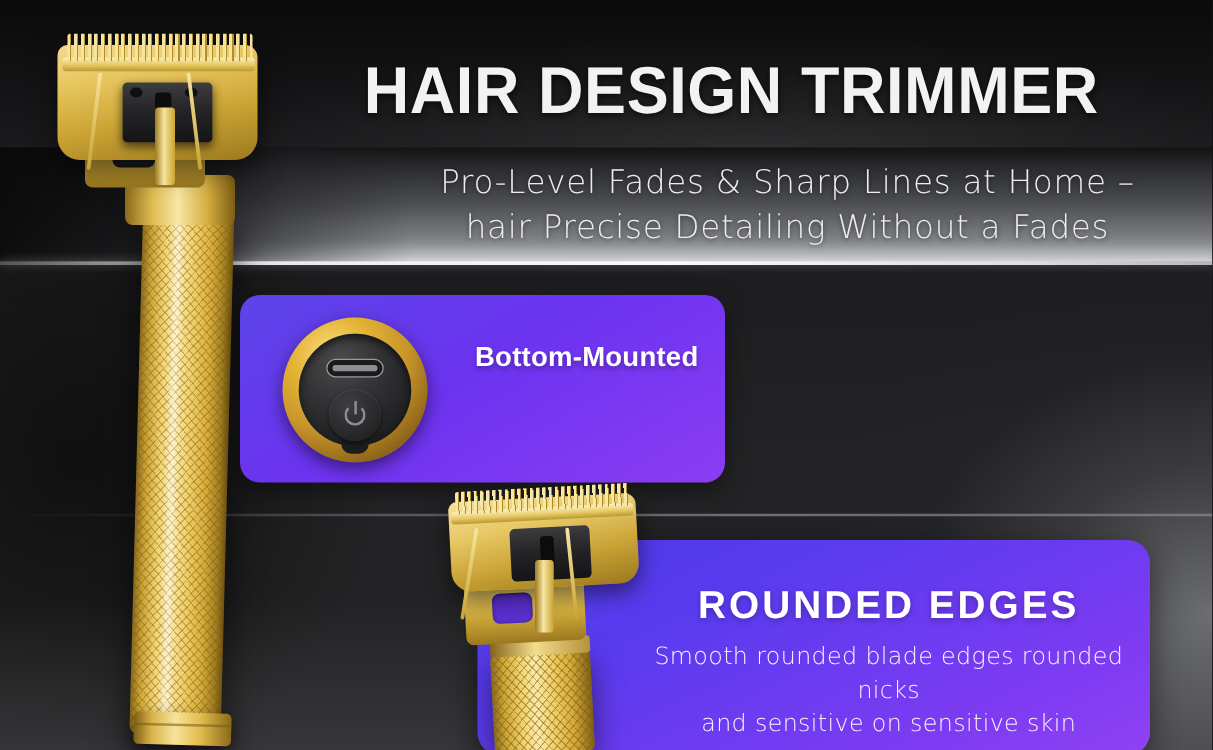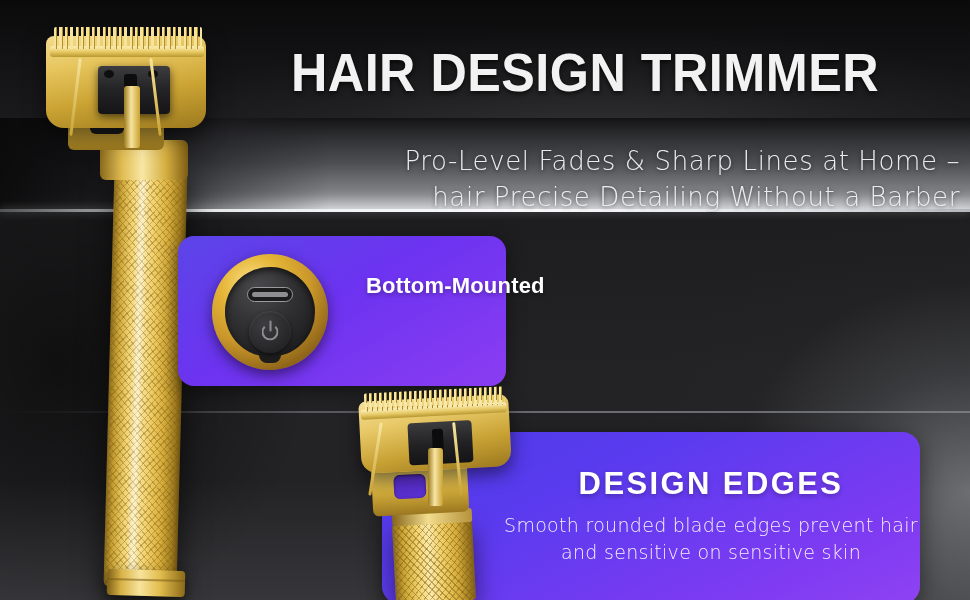--- a/index.html
+++ b/index.html
@@ -84,31 +84,30 @@
     position:absolute; left:235px; top:42px; width:700px;
     font-size:53px; font-weight:bold; color:#f2f2f2;
     letter-spacing:0.5px; text-align:center;
     font-family:"Liberation Sans", sans-serif;
     transform:scaleX(0.95); transform-origin:center;
     text-shadow:0 2px 6px rgba(0,0,0,0.7);
     white-space:nowrap;
   }
   .subtitle {
     position:absolute; left:300px; top:128px; width:660px;
-    text-align:right; color:#ececee; font-size:26px; font-weight:300;
+    text-align:center; color:#ececee; font-size:26px; font-weight:300;
     line-height:36px; letter-spacing:0.6px;
     font-family:"DejaVu Sans", sans-serif;
     text-shadow:0 1px 4px rgba(0,0,0,0.55);
-    margin-top:15px;
   }
   .subtitle span { display:block; }
 
   
   .card1 {
-    position:absolute; left:178px; top:236px; width:328px; height:150px;
+    position:absolute; left:192px; top:236px; width:388px; height:150px;
     border-radius:16px;
     background:linear-gradient(150deg,#5b45e8 0%,#6c33f0 45%,#8b3df2 100%);
     box-shadow:0 6px 20px rgba(0,0,0,0.45);
   }
   .card1-text {
     position:absolute; left:188px; top:36px; width:196px;
     color:#fff; font-size:22px; font-weight:bold; line-height:28px;
     letter-spacing:0.2px;
     font-family:"Liberation Sans", sans-serif;
     text-shadow:0 2px 4px rgba(0,0,0,0.3);
@@ -406,42 +405,42 @@
       <div class="t1-blk"></div>
     </div>
     <div class="t1-wire-l"></div>
     <div class="t1-wire-r"></div>
     <div class="t1-clip"></div>
   </div>
 
   <div class="title">HAIR DESIGN TRIMMER</div>
   <div class="subtitle">
     <span>Pro-Level Fades &amp; Sharp Lines at Home –</span>
-    <span>hair Precise Detailing Without a Barber</span>
+    <span>hair Precise Detailing Without a Fades</span>
   </div>
 
   <div class="card1">
     <div class="base-photo">
       <div class="base-inner">
         <div class="usb-port"></div>
         <div class="power-tab"></div>
         <div class="power-btn">
           <div class="power-glyph"></div>
         </div>
       </div>
     </div>
     <div class="card1-text">
       <span>Bottom-Mounted</span>
     </div>
   </div>
 
   <div class="card2">
-    <div class="card2-title">DESIGN EDGES</div>
+    <div class="card2-title">ROUNDED EDGES</div>
     <div class="card2-body">
-      <span>Smooth rounded blade edges prevent hair</span>
+      <span>Smooth rounded blade edges rounded nicks</span>
       <span>and sensitive on sensitive skin</span>
     </div>
   </div>
 
   <div class="trimmer2">
     <div class="t2-body">
       <div class="t2-knurl"></div>
     </div>
     <div class="t2-collar"></div>
     <div class="t2-lever">

